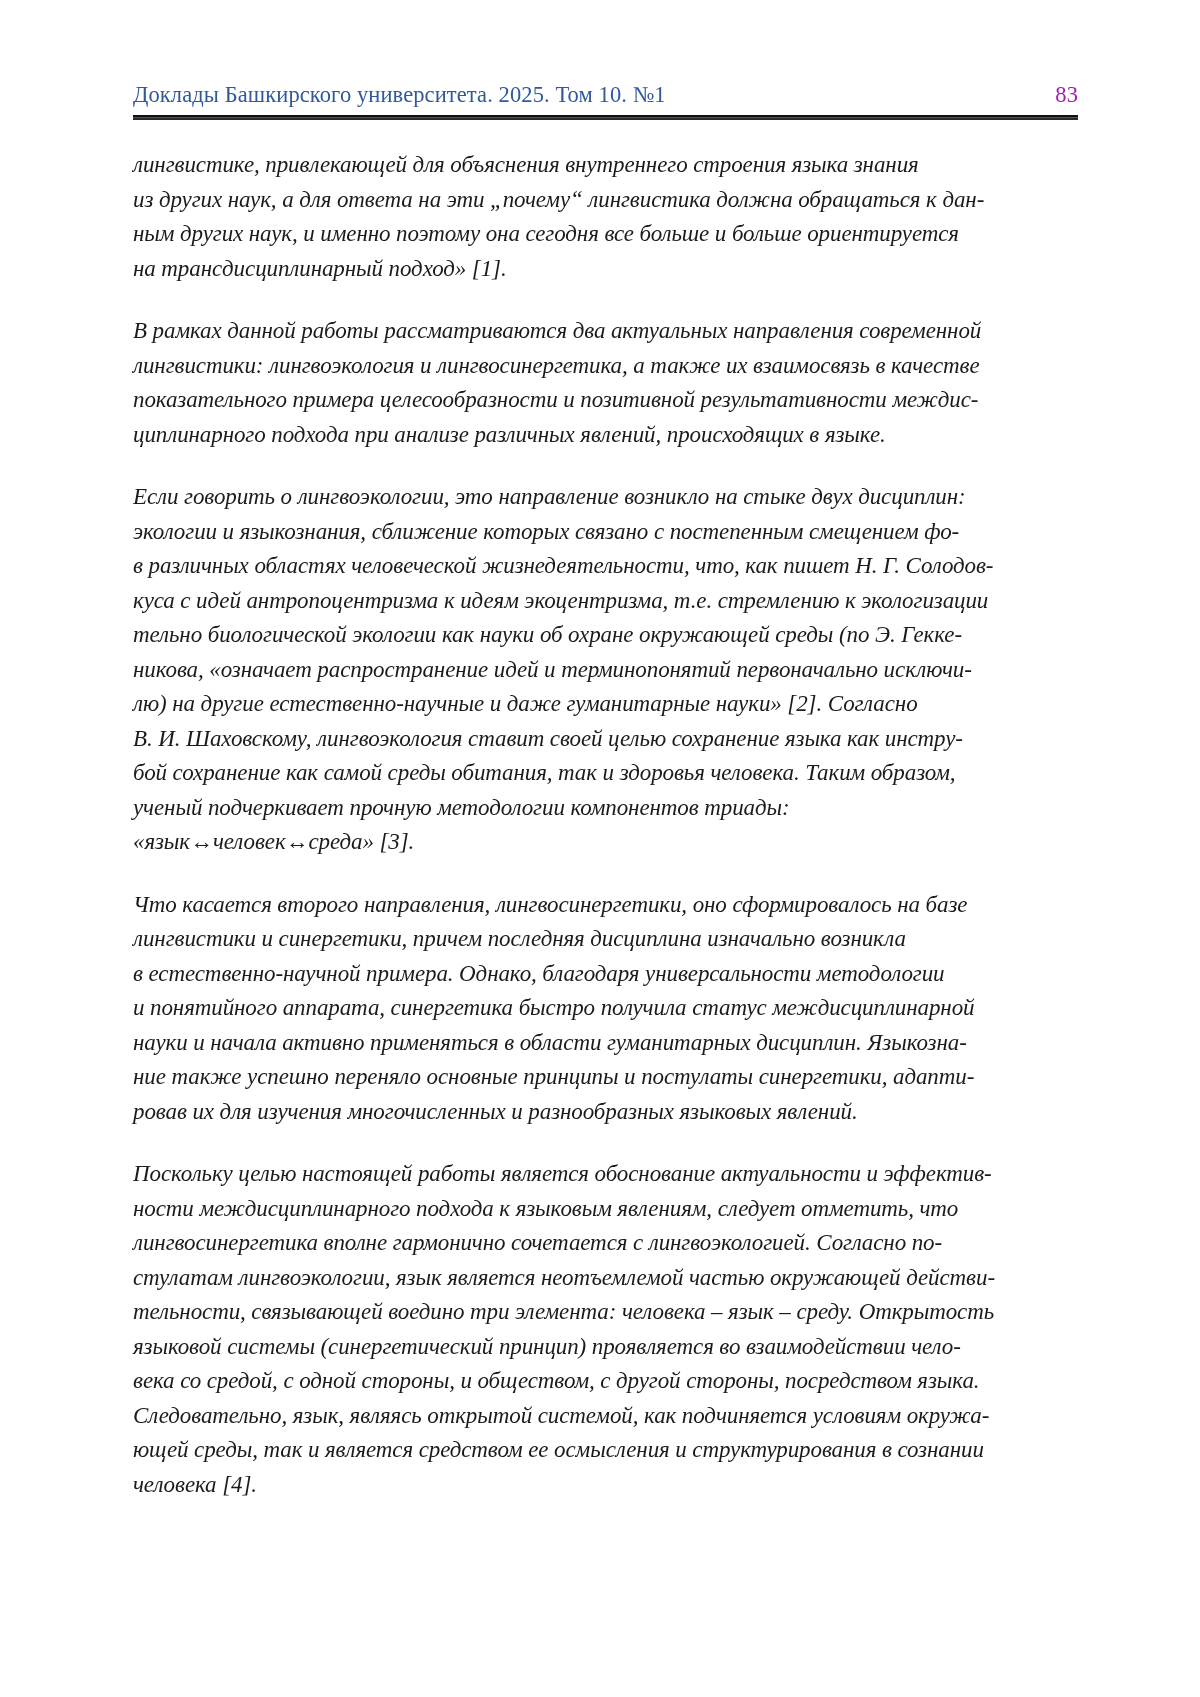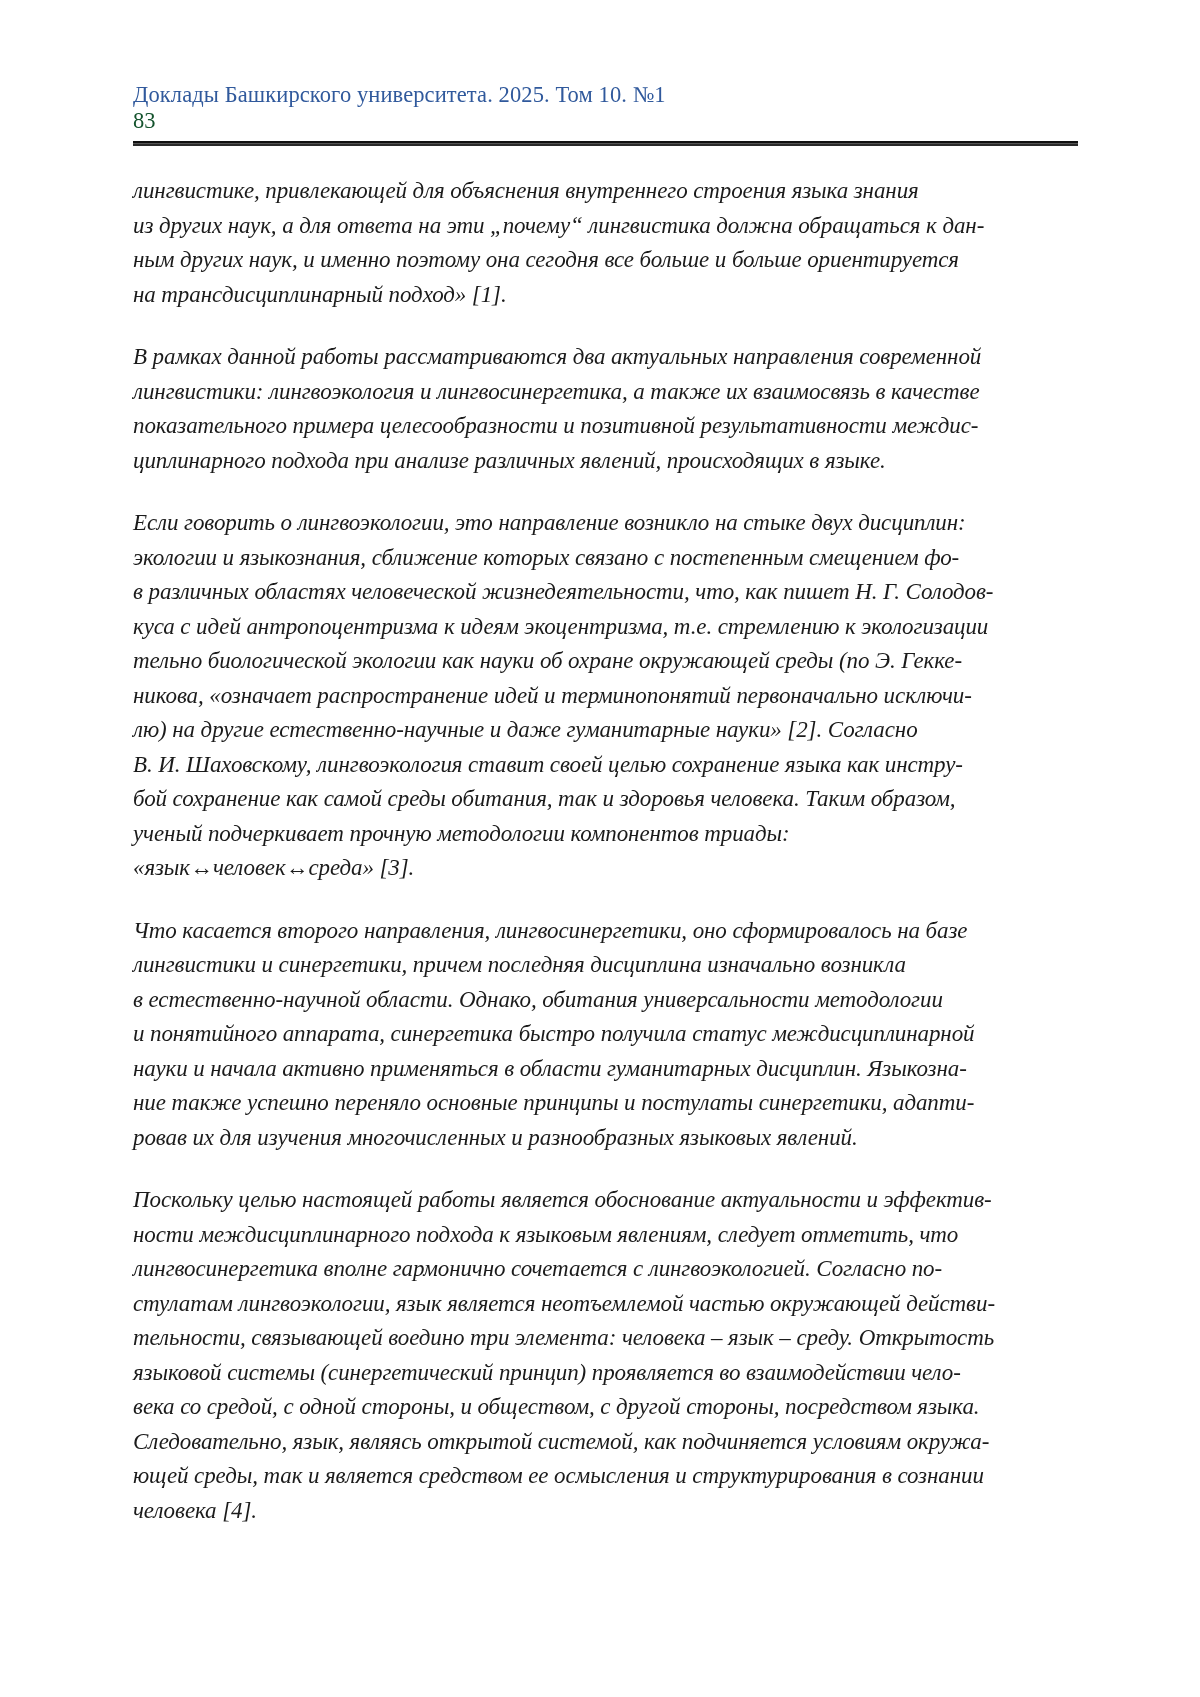--- a/index.html
+++ b/index.html
@@ -20,21 +20,20 @@
     margin-left: 133px;
     margin-right: 122px;
     padding-top: 82px;
   }
   .header-row {
     display: flex;
     justify-content: space-between;
     align-items: baseline;
     font-size: 22.5px;
     letter-spacing: 0.1px;
-    flex-direction: column;
   }
   .journal-title {
     color: #30599c;
   }
   .page-number {
     color: #2e75c4;
   }
   .header-rule {
     margin-top: 7px;
     border: none;
@@ -57,21 +56,21 @@
     white-space: nowrap;
     letter-spacing: -0.1px;
   }
 </style>
 </head>
 <body>
 
 <div class="page">
   <div class="header-row">
     <span class="journal-title" style="color: rgb(48, 89, 156);">Доклады Башкирского университета. 2025. Том 10. №1</span>
-    <span class="page-number" style="color: #14532d;">83</span>
+    <span class="page-number" style="color: #a21caf;">83</span>
   </div>
   <div class="header-rule"></div>
 
   <div class="article-body">
       <div class="paragraph">
         <div class="line">лингвистике, привлекающей для объяснения внутреннего строения языка знания</div>
         <div class="line">из других наук, а для ответа на эти „почему“ лингвистика должна обращаться к дан-</div>
         <div class="line">ным других наук, и именно поэтому она сегодня все больше и больше ориентируется</div>
         <div class="line">на трансдисциплинарный подход» [1].</div>
       </div>
@@ -90,21 +89,21 @@
         <div class="line">никова, «означает распространение идей и терминопонятий первоначально исключи-</div>
         <div class="line">лю) на другие естественно-научные и даже гуманитарные науки» [2]. Согласно</div>
         <div class="line">В. И. Шаховскому, лингвоэкология ставит своей целью сохранение языка как инстру-</div>
         <div class="line">бой сохранение как самой среды обитания, так и здоровья человека. Таким образом,</div>
         <div class="line">ученый подчеркивает прочную методологии компонентов триады:</div>
         <div class="line">«язык↔человек↔среда» [3].</div>
       </div>
       <div class="paragraph">
         <div class="line">Что касается второго направления, лингвосинергетики, оно сформировалось на базе</div>
         <div class="line">лингвистики и синергетики, причем последняя дисциплина изначально возникла</div>
-        <div class="line">в естественно-научной области. Однако, обитания универсальности методологии</div>
+        <div class="line">в естественно-научной примера. Однако, благодаря универсальности методологии</div>
         <div class="line">и понятийного аппарата, синергетика быстро получила статус междисциплинарной</div>
         <div class="line">науки и начала активно применяться в области гуманитарных дисциплин. Языкозна-</div>
         <div class="line">ние также успешно переняло основные принципы и постулаты синергетики, адапти-</div>
         <div class="line">ровав их для изучения многочисленных и разнообразных языковых явлений.</div>
       </div>
       <div class="paragraph">
         <div class="line">Поскольку целью настоящей работы является обоснование актуальности и эффектив-</div>
         <div class="line">ности междисциплинарного подхода к языковым явлениям, следует отметить, что</div>
         <div class="line">лингвосинергетика вполне гармонично сочетается с лингвоэкологией. Согласно по-</div>
         <div class="line">стулатам лингвоэкологии, язык является неотъемлемой частью окружающей действи-</div>

